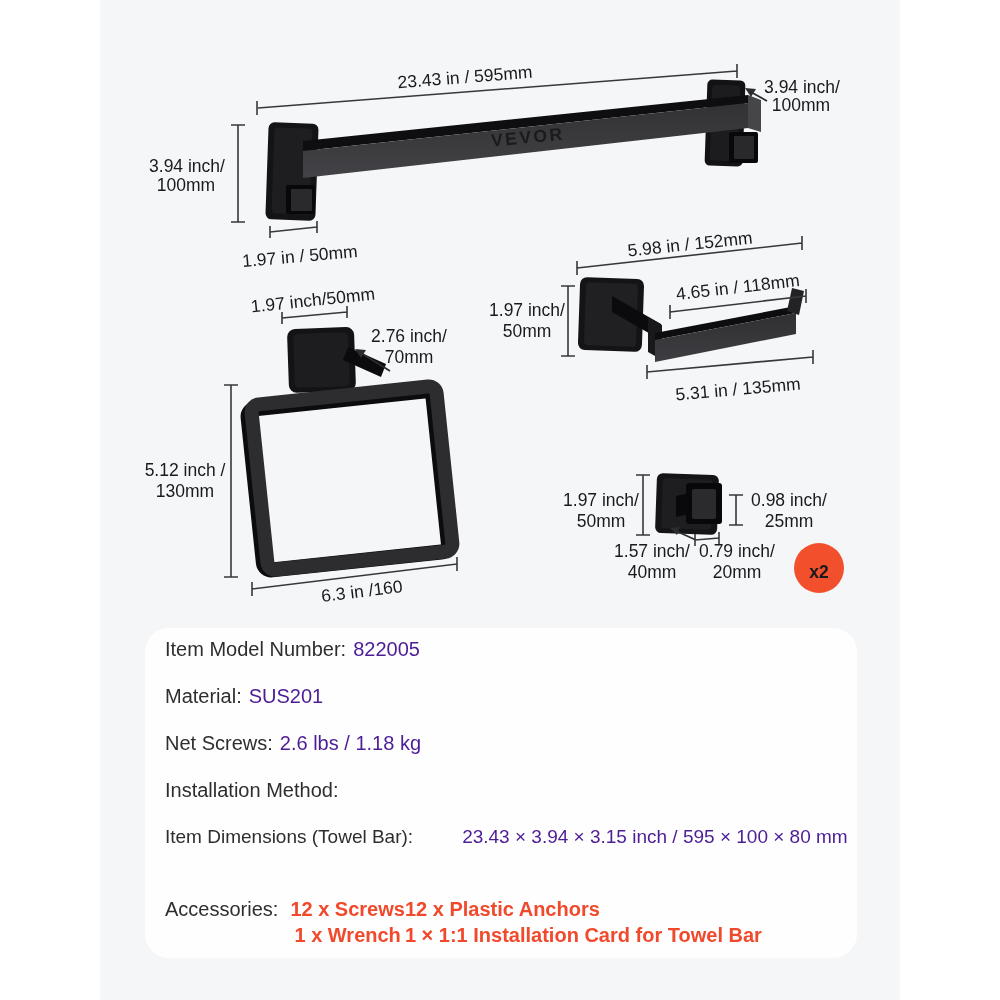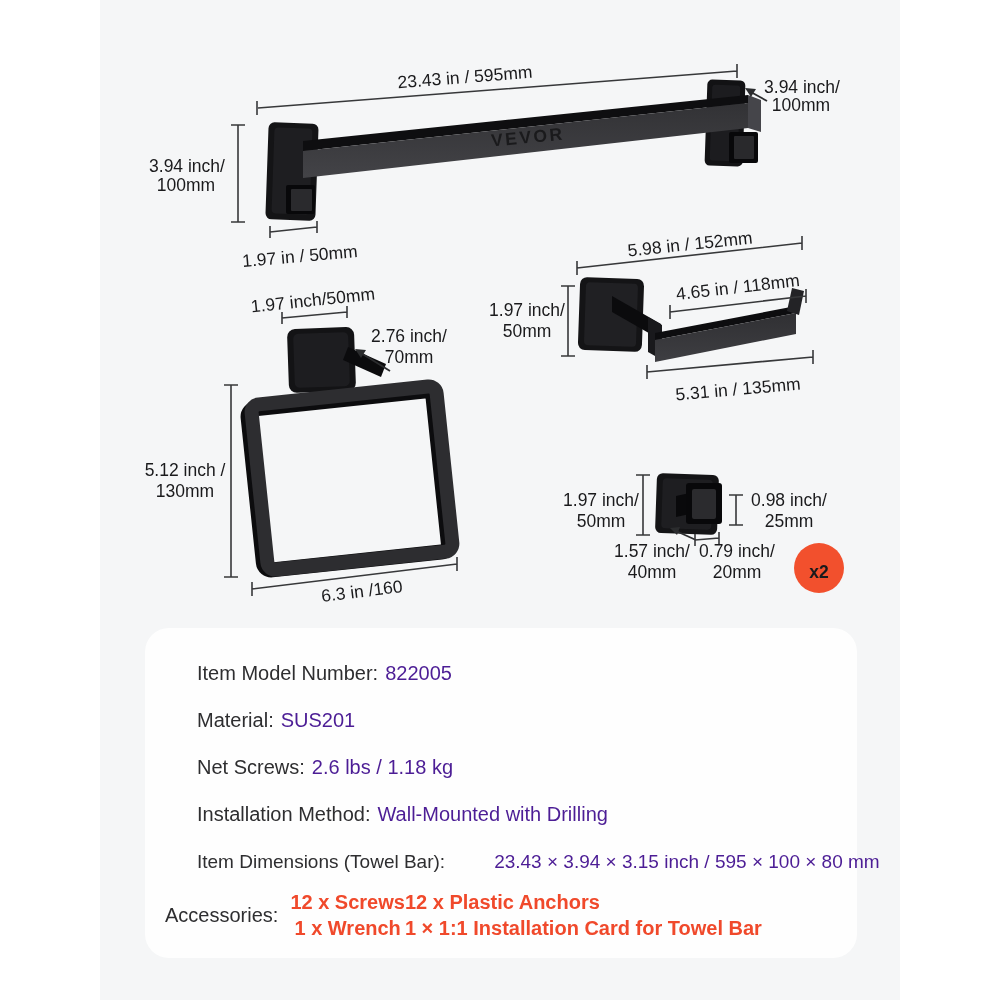--- a/index.html
+++ b/index.html
@@ -17,24 +17,24 @@
     font-size:17.5px;fill:#1a1a1c;text-anchor:middle;
   }
   .dimline{stroke:#37383a;stroke-width:1.6;fill:none;}
   .arrowline{stroke:#2b2c2e;stroke-width:1.8;fill:none;}
   .arrowhead{fill:#2b2c2e;stroke:none;}
   .spec-card{
     position:absolute;left:145px;top:628px;width:712px;height:330px;
     background:#fefefe;border-radius:24px;box-sizing:border-box;
     padding:10px 0 0 20px;color:#2e2e30;font-size:20px;
   }
-  .spec-row{height:47px;display:flex;align-items:flex-end;white-space:nowrap;margin-left:32px;}
+  .spec-row{height:47px;display:flex;align-items:flex-start;white-space:nowrap;}
   .spec-row.dims{font-size:19px;gap:42px;}
   .spec-row .val{color:#4c1d95;font-weight:normal;margin-left:7px;}
-  .acc{display:flex;margin-top:16px;white-space:nowrap;line-height:26px;align-items:center;}
+  .acc{display:flex;margin-top:23px;white-space:nowrap;line-height:26px;}
   .acc-grid{
     display:grid;grid-template-columns:auto auto;
     margin-left:12px;color:#f0492b;font-weight:bold;line-height:26px;
   }
   .acc-grid .c1{text-align:center;}
 </style>
 </head>
 <body>
 
 <div class="strip"></div>
@@ -178,21 +178,20 @@
   <div class="spec-row">
     <span class="lbl">Material:</span>
     <span class="val">SUS201</span>
   </div>
   <div class="spec-row">
     <span class="lbl">Net Screws:</span>
     <span class="val">2.6 lbs / 1.18 kg</span>
   </div>
   <div class="spec-row">
     <span class="lbl">Installation Method:</span>
-    <span class="val">Wall-Mounted with Drilling</span>
   </div>
   <div class="spec-row dims">
     <span class="lbl">Item Dimensions (Towel Bar):</span>
     <span class="val">23.43 × 3.94 × 3.15 inch / 595 × 100 × 80 mm</span>
   </div>
   <div class="acc">
     <span class="lbl">Accessories:</span>
     <div class="acc-grid">
       <span class="c1">12 x Screws</span>
       <span class="c2">12 x Plastic Anchors</span>

